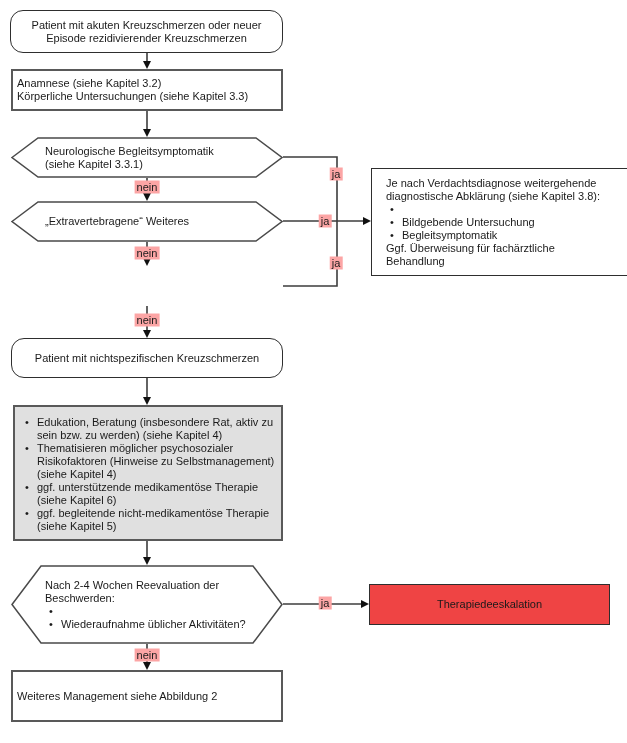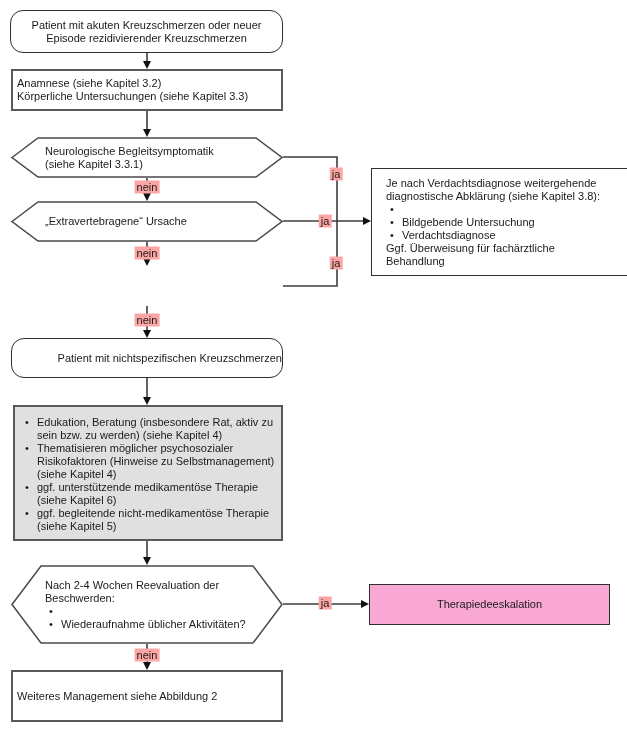--- a/index.html
+++ b/index.html
@@ -8,21 +8,21 @@
     font-family:"Liberation Sans",sans-serif;font-size:11px;line-height:13px;color:#1a1a1a;
     overflow:hidden;
   }
   .node{position:absolute;box-sizing:border-box;display:flex;align-items:center;background:#fff;}
   .pre{white-space:pre-line;}
   .center{justify-content:center;text-align:center;}
 
   
   .rounded{border:1px solid #2e2e2e;border-radius:13px;}
   #n-start{left:10px;top:10px;width:273px;height:43px;text-align:center;}
-  #n-nonspec{left:11px;top:338px;width:272px;height:40px;justify-content:flex-end;}
+  #n-nonspec{left:11px;top:338px;width:272px;height:40px;}
 
   
   .proc{border:2px solid #595959;padding-left:4px;}
   #n-anamnese{left:11px;top:69px;width:272px;height:42px;}
   #n-mgmt{left:11px;top:670px;width:272px;height:52px;}
 
   
   .hex{position:absolute;background:transparent;}
   .hex svg{position:absolute;left:0;top:0;display:block;}
   .hex .hex-text{position:absolute;left:34px;top:0;height:100%;display:flex;flex-direction:column;justify-content:center;}
@@ -31,21 +31,21 @@
   #n-redflags{left:11px;top:266px;width:272px;height:41px;}
   #n-reeval{left:11px;top:565px;width:272px;height:79px;}
 
   
   #n-edu{left:13px;top:405px;width:270px;height:136px;border:2px solid #595959;background:#e0e0e0;
          padding:6px 4px 4px 10px;}
   
   #n-diag{left:371px;top:168px;width:276px;height:108px;border:1px solid #2e2e2e;display:block;
           padding:8px 4px 0 14px;}
   
-  #n-deesc{left:369px;top:584px;width:241px;height:41px;border:1px solid #2e2e2e;background:#f9a8d4;}
+  #n-deesc{left:369px;top:584px;width:241px;height:41px;border:1px solid #2e2e2e;background:#ef4444;}
 
   ul.bullets{list-style:none;margin:0;padding:0;}
   ul.bullets li{display:flex;}
   ul.bullets .b{flex:0 0 12px;}
   #n-diag ul.bullets{margin:0 0 0 4px;}
   #n-reeval ul.bullets{margin-left:4px;}
 
   
   #edges{position:absolute;left:0;top:0;width:627px;height:743px;}
   #edges path{stroke:#3d3d3d;stroke-width:1.6;fill:none;}
@@ -128,21 +128,21 @@
       <polygon points="1,20.5 27,1 245,1 271,20.5 245,40 27,40" fill="#ffffff" stroke="#4a4a4a" stroke-width="1.5"></polygon>
     </svg>
     <div class="hex-text pre">Neurologische Begleitsymptomatik
 (siehe Kapitel 3.3.1)</div>
   </div>
 
   <div id="n-extra" class="hex">
     <svg width="272" height="41" viewBox="0 0 272 41">
       <polygon points="1,20.5 27,1 245,1 271,20.5 245,40 27,40" fill="#ffffff" stroke="#4a4a4a" stroke-width="1.5"></polygon>
     </svg>
-    <div class="hex-text pre">„Extravertebragene“ Ursache</div>
+    <div class="hex-text pre">„Extravertebragene“ Weiteres</div>
   </div>
 
 
   <div id="n-nonspec" class="node rounded center">
     <div>Patient mit nichtspezifischen Kreuzschmerzen</div>
   </div>
 
   <div id="n-edu" class="node">
     <ul class="bullets">
       <li>
@@ -170,21 +170,21 @@
     <ul class="bullets">
       <li>
         <span class="b">•</span>
       </li>
       <li>
         <span class="b">•</span>
         <span>Bildgebende Untersuchung</span>
       </li>
       <li>
         <span class="b">•</span>
-        <span>Verdachtsdiagnose</span>
+        <span>Begleitsymptomatik</span>
       </li>
     </ul>
     <div class="pre">Ggf. Überweisung für fachärztliche
 Behandlung</div>
   </div>
 
   <div id="n-reeval" class="hex">
     <svg width="272" height="79" viewBox="0 0 272 79">
       <polygon points="1,39.5 30,1 242,1 271,39.5 242,78 30,78" fill="#ffffff" stroke="#4a4a4a" stroke-width="1.5"></polygon>
     </svg>

